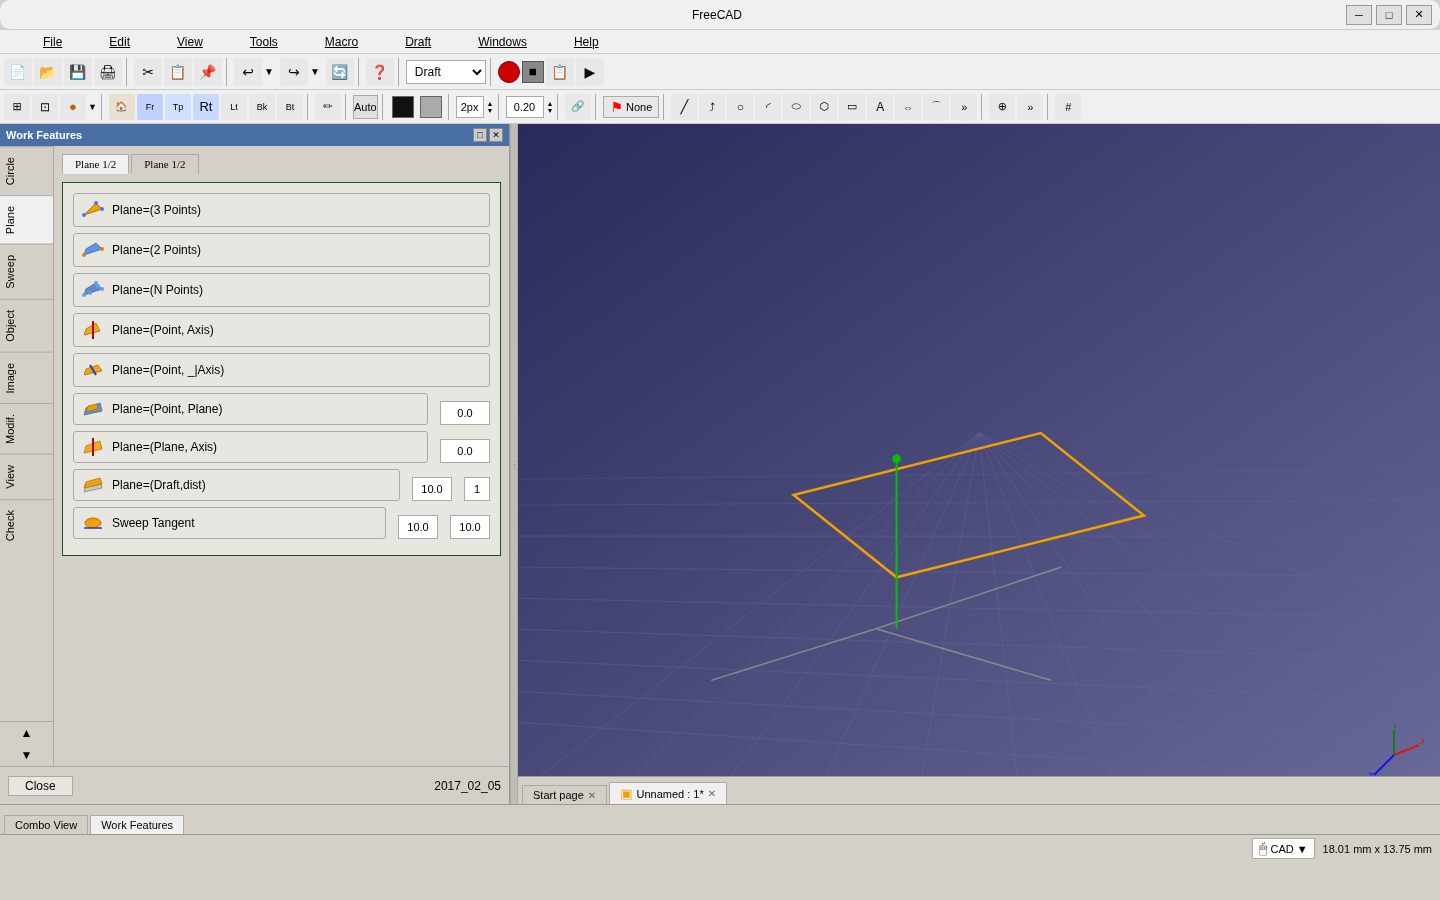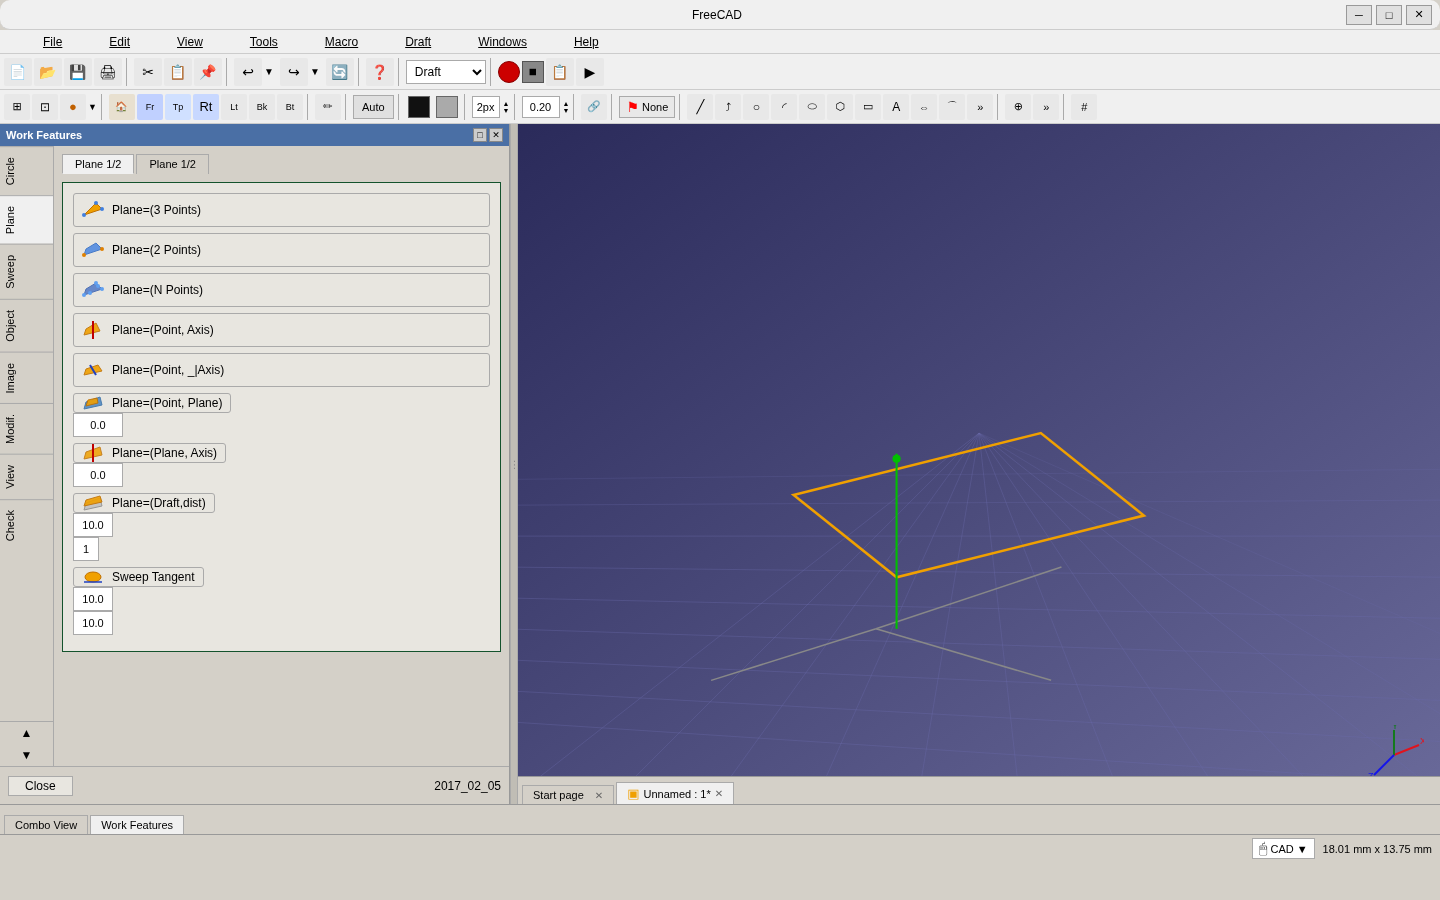--- a/index.html
+++ b/index.html
@@ -154,20 +154,21 @@
       margin-bottom: 8px;
     }
     .tab {
       padding: 3px 12px;
       background: #d4d0c8;
       border: 1px solid #aaa;
       border-bottom: none;
       cursor: pointer;
       font-size: 11px;
       margin-right: 2px;
+      font-family: Liberation Serif, serif;
     }
     .tab.active { background: #f0f0f0; border-bottom: 1px solid #f0f0f0; }
 
     
     .inner-panel {
       background: #e8e6e0;
       border: 1px solid #14532d;
       padding: 10px;
       border-radius: 0;
     }
@@ -183,24 +184,23 @@
       display: flex;
       align-items: center;
       padding: 0 8px;
       margin-bottom: 6px;
       font-size: 12px;
       gap: 8px;
     }
 
     .plane-btn-row {
       display: flex;
-      align-items: flex-start;
+      align-items: flex-end;
       margin-bottom: 6px;
-      gap: 0;
-      flex-direction: column;
+      gap: 12px;
     }
     .plane-btn-main {
       flex: 1;
       height: 32px;
       background: #e8e6e0;
       border: 1px solid #aaa;
       border-radius: 3px;
       cursor: pointer;
       display: flex;
       align-items: center;
@@ -331,21 +331,21 @@
     }
     .stop-btn {
       width: 22px; height: 22px;
       background: #888;
       border: 1px solid #555;
       cursor: pointer;
     }
 
     .auto-btn {
       height: 24px;
-      padding: 0 8px;
+      padding: 0 0;
       background: #e0e0e0;
       border: 1px solid #aaa;
       cursor: pointer;
       font-size: 11px;
     }
   </style>
 </head>
 <body>
 
 <div class="title-bar">
@@ -659,21 +659,21 @@
         <line x1="30" y1="30" x2="55" y2="20" stroke="red" stroke-width="2"></line>
         <text x="56" y="19" fill="red" font-size="9">X</text>
         <line x1="30" y1="30" x2="30" y2="5" stroke="green" stroke-width="2"></line>
         <text x="28" y="4" fill="green" font-size="9">Y</text>
         <line x1="30" y1="30" x2="10" y2="50" stroke="blue" stroke-width="2"></line>
         <text x="4" y="54" fill="blue" font-size="9">Z</text>
       </svg>
     </div>
 
     <div style="position:absolute;bottom:0;left:0;right:0;height:28px;background:#d4d0c8;border-top:1px solid #999;display:flex;align-items:flex-end;padding:0 4px;gap:2px">
-      <div style="padding:3px 10px;background:#d4d0c8;border:1px solid #aaa;border-bottom:none;cursor:pointer;font-size:11px;display:flex;align-items:center;gap:11px">
+      <div style="padding:3px 10px;background:#d4d0c8;border:1px solid #aaa;border-bottom:none;cursor:pointer;font-size:11px;display:flex;align-items:center;gap:4px">
         <span>Start page</span>
         <span style="font-size:10px;cursor:pointer;color:#666">✕</span>
       </div>
       <div style="padding:3px 10px;background:#f0f0f0;border:1px solid #aaa;border-bottom:none;cursor:pointer;font-size:11px;display:flex;align-items:center;gap:4px">
         <span style="font-size:13px;color:#f0a000">▣</span>
         <span>Unnamed : 1*</span>
         <span style="font-size:10px;cursor:pointer;color:#666">✕</span>
       </div>
     </div>
   </div>

